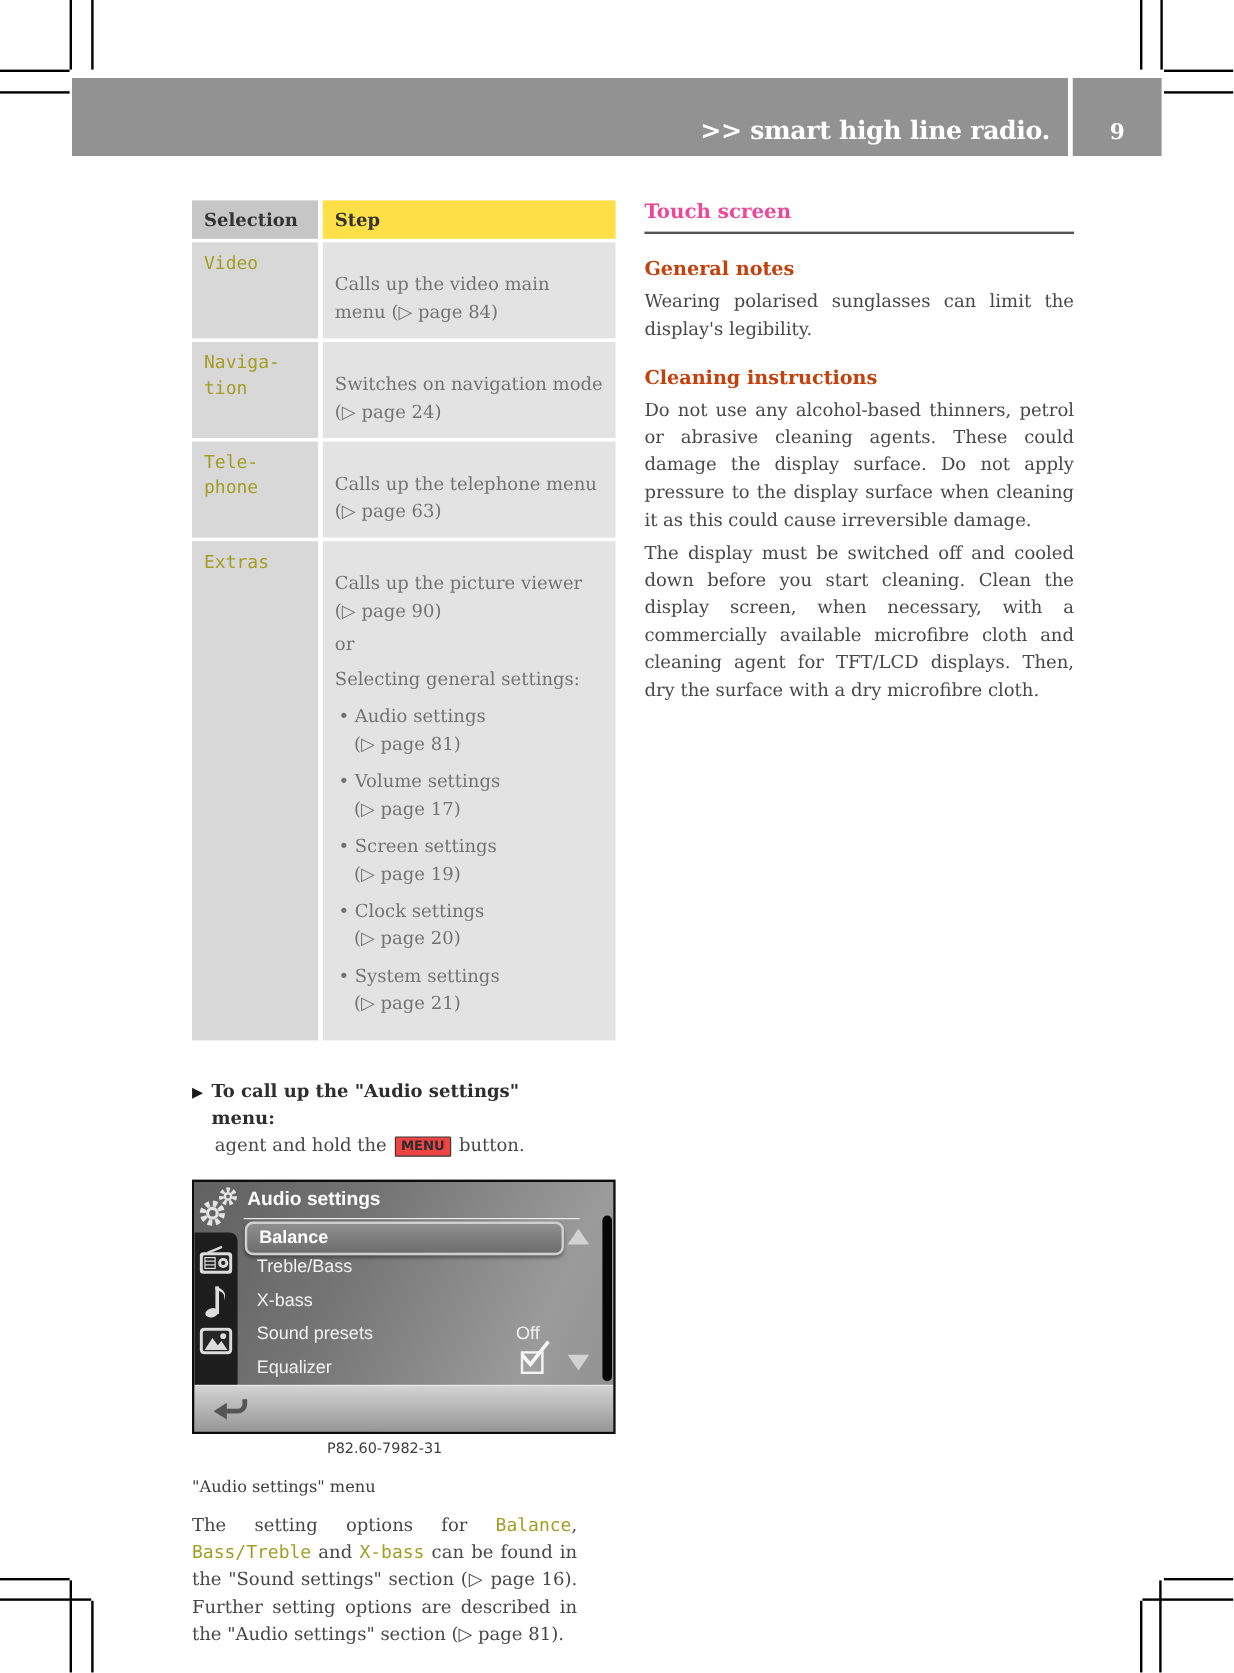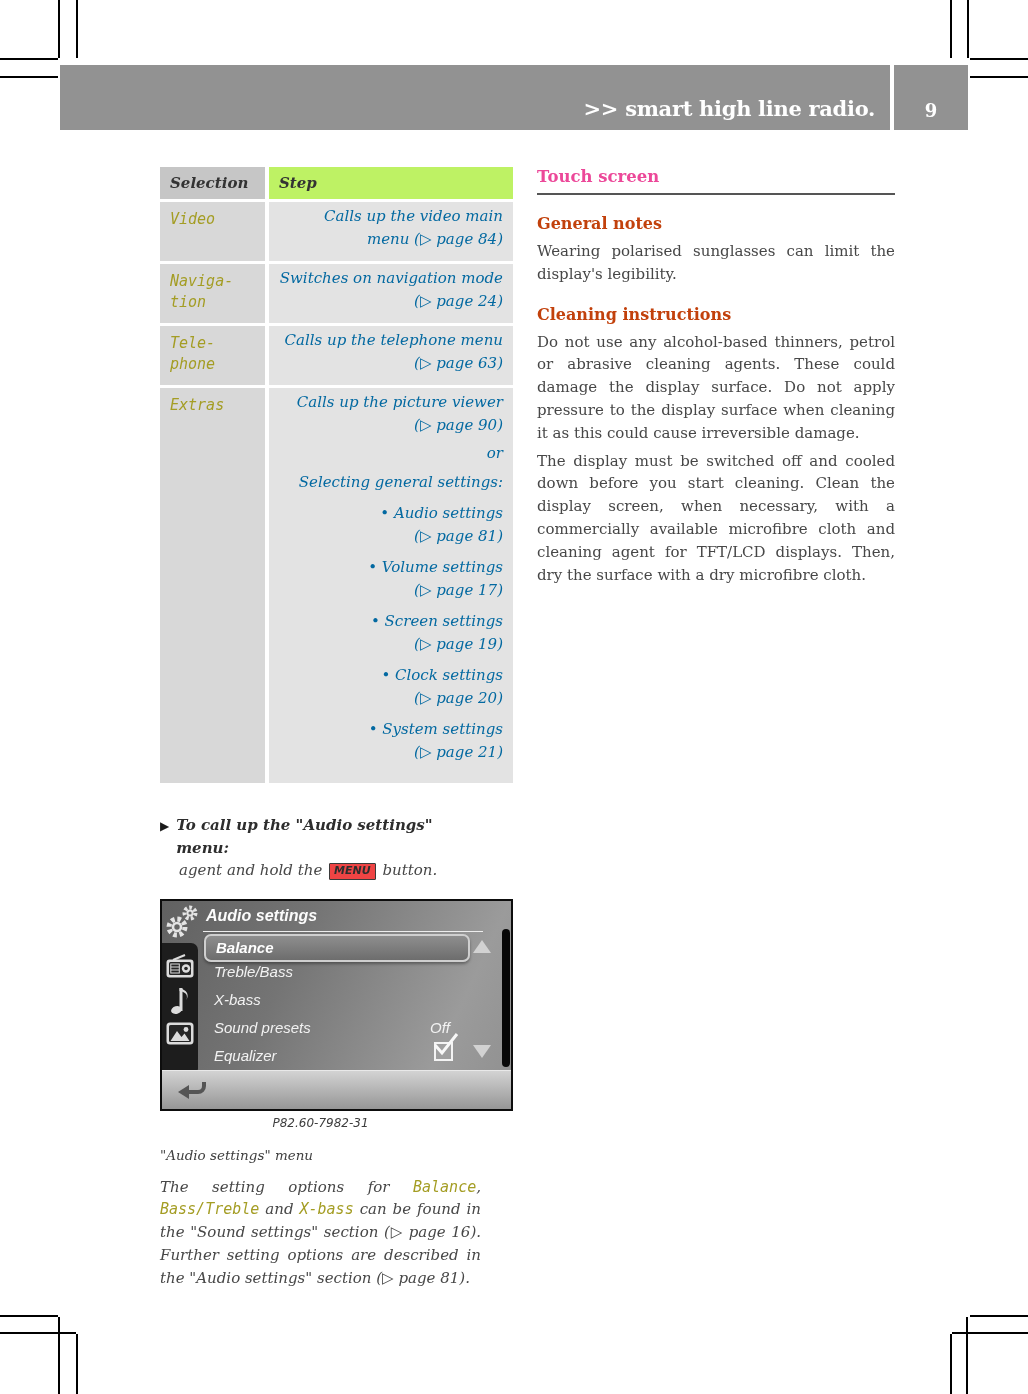--- a/index.html
+++ b/index.html
@@ -10,32 +10,32 @@
   
   .hdr-bar{position:absolute;left:60px;top:65px;width:830px;height:65px;background:#929292;
            display:flex;align-items:flex-end;justify-content:flex-end;box-sizing:border-box;
            padding:0 15px 9px 0;}
   .hdr-title{color:#ffffff;font-weight:bold;font-size:21px;letter-spacing:-0.3px;}
   .hdr-pagebox{position:absolute;left:894px;top:65px;width:74px;height:65px;background:#929292;
            display:flex;align-items:flex-end;justify-content:center;box-sizing:border-box;padding-bottom:9px;}
   .hdr-pagenum{color:#ffffff;font-weight:bold;font-size:18px;}
 
   
-  .left-col{position:absolute;left:160px;top:167px;width:321px;font-style:italic;}
+  .left-col{position:absolute;left:160px;top:167px;width:321px;}
   .right-col{position:absolute;left:537px;top:167px;width:358px;}
 
   
   .sel-table{display:grid;grid-template-columns:105px 244px;column-gap:4px;row-gap:3px;}
   .cell{box-sizing:border-box;padding:7px 10px;}
   .th{font-weight:bold;font-size:15px;color:#333333;}
   .th.c1{background:#c6c6c6;}
-  .th.c2{background:#bef264;}
+  .th.c2{background:#fde047;}
   .sel{background:#d8d8d8;font-family:"DejaVu Sans Mono", monospace;font-size:15px;
        color:#a49d24;line-height:1.4;}
-  .step{background:#e3e3e3;font-size:15px;line-height:1.5;color:#0369a1;padding-top:3px;padding-bottom:11px;text-align:right;}
+  .step{background:#e3e3e3;font-size:15px;line-height:1.5;color:#737373;padding-top:24px;padding-bottom:11px;}
   .step p{margin:0;}
   .step p.or{margin:6px 0;}
   .step ul{list-style:none;margin:9px 0 0 3px;padding:0;}
   .step li{margin-bottom:9px;}
   .step li .b1::before{content:"• ";}
   .step li .b2{padding-left:13px;}
   .rowmin{min-height:58px;}
 
   
   .instr{margin-top:31px;font-size:15px;line-height:1.5;}

